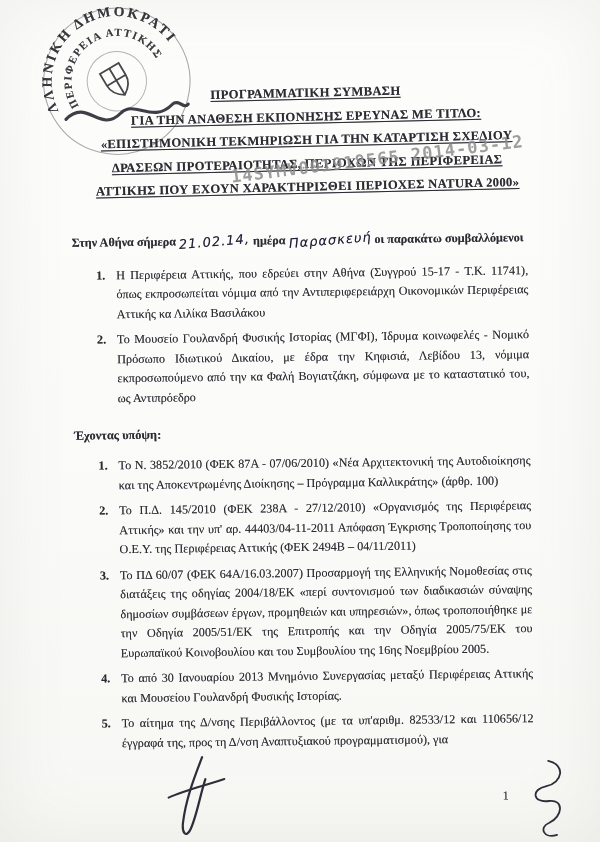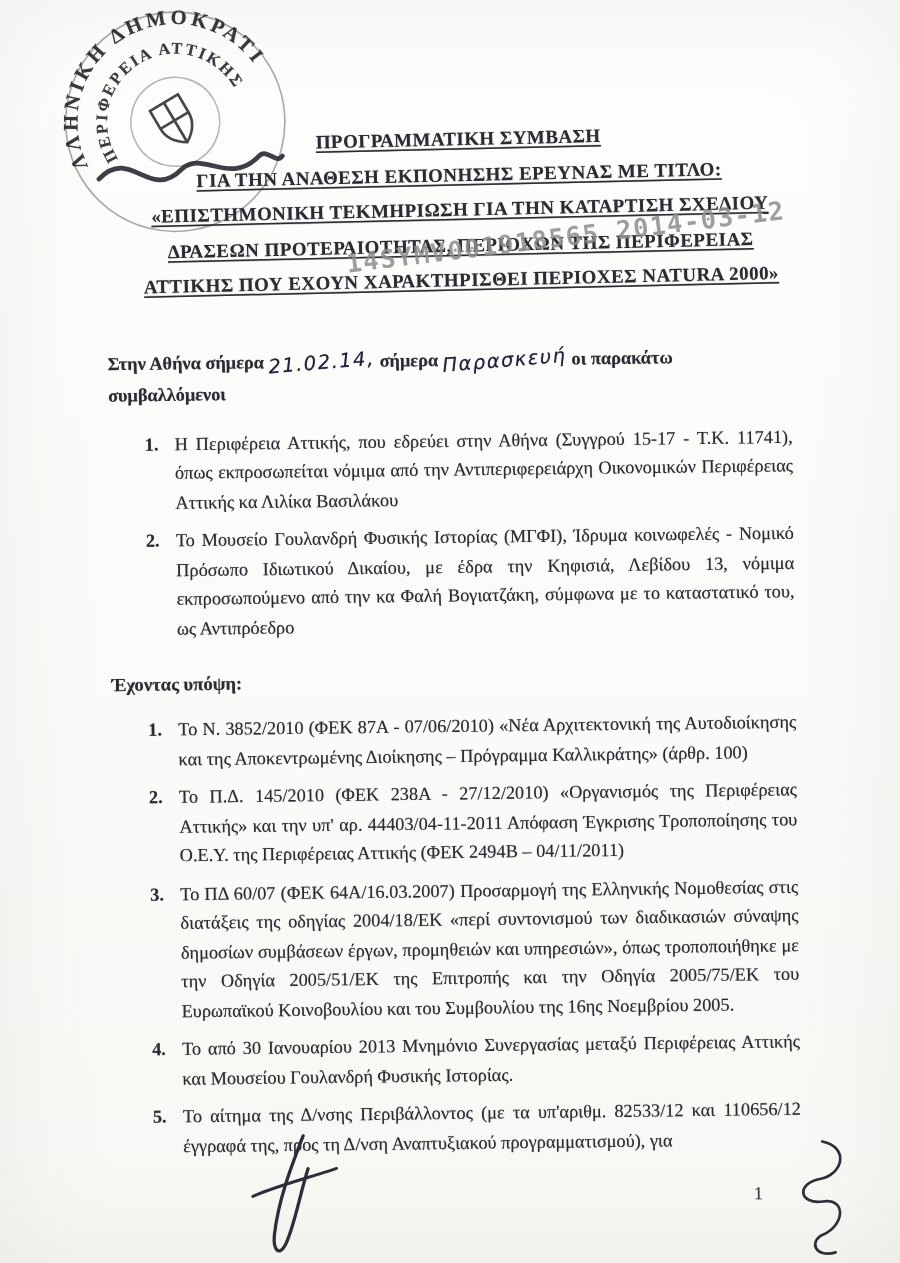--- a/index.html
+++ b/index.html
@@ -77,21 +77,21 @@
       <div class="title-line">ΑΤΤΙΚΗΣ ΠΟΥ ΕΧΟΥΝ ΧΑΡΑΚΤΗΡΙΣΘΕΙ ΠΕΡΙΟΧΕΣ NATURA 2000»</div>
     </div>
 
     <div class="watermark">14SYMV001918565 2014-03-12</div>
 
     <div class="body-col">
 
       <p class="intro">
         <span>Στην Αθήνα σήμερα</span>
         <span class="hand">21.02.14,</span>
-        <span>σήμερα</span>
+        <span>ημέρα</span>
         <span class="hand">Παρασκευή</span>
         <span>οι παρακάτω συμβαλλόμενοι</span>
       </p>
 
       <div class="list parties">
         <div class="li">
           <span class="num">1.</span>
           <span class="txt">Η Περιφέρεια Αττικής, που εδρεύει στην Αθήνα (Συγγρού 15-17 - Τ.Κ. 11741), όπως εκπροσωπείται νόμιμα από την Αντιπεριφερειάρχη Οικονομικών Περιφέρειας Αττικής κα Λιλίκα Βασιλάκου</span>
         </div>
         <div class="li">

